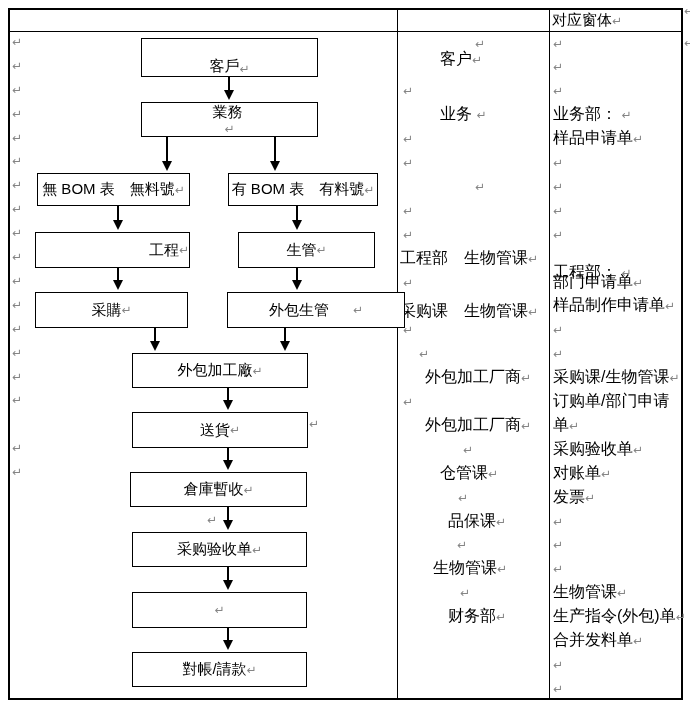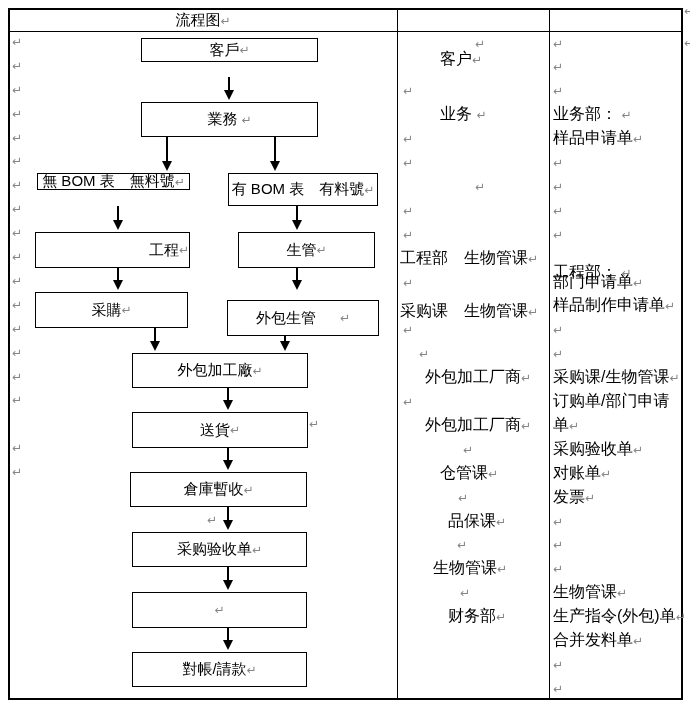--- a/index.html
+++ b/index.html
@@ -32,31 +32,31 @@
 </style>
 </head>
 <body>
 
 <div class="page">
   <div class="tframe"></div>
   <div class="vline v1"></div>
   <div class="vline v2"></div>
   <div class="hline"></div>
 
-  <div class="hcell hc1"><span>流程图</span><span class="mark">↵</span></div>
+  <div class="hcell hc3"><span>对应窗体</span><span class="mark">↵</span></div>
 
   <div id="flow-layer">
-      <div class="fbox" style="left: 141px; top: 38px; width: 177px; height: 24px;"><span>客戶</span><span class="mark">↵</span></div>
-      <div class="fbox" style="left: 141px; top: 102px; width: 177px; height: 35px;"><span>業務 </span><span class="mark">↵</span></div>
-      <div class="fbox" style="left: 37px; top: 173px; width: 153px; height: 17px;"><span>無 BOM 表　無料號</span><span class="mark">↵</span></div>
+      <div class="fbox" style="left: 141px; top: 38px; width: 177px; height: 39px; align-items: flex-end;"><span>客戶</span><span class="mark">↵</span></div>
+      <div class="fbox" style="left: 141px; top: 102px; width: 177px; height: 35px; flex-direction: column;"><span>業務 </span><span class="mark">↵</span></div>
+      <div class="fbox" style="left: 37px; top: 173px; width: 153px; height: 33px;"><span>無 BOM 表　無料號</span><span class="mark">↵</span></div>
       <div class="fbox" style="left: 228px; top: 173px; width: 150px; height: 33px;"><span>有 BOM 表　有料號</span><span class="mark">↵</span></div>
       <div class="fbox" style="left: 35px; top: 232px; width: 155px; height: 36px; justify-content: flex-end;"><span>工程</span><span class="mark">↵</span></div>
       <div class="fbox" style="left: 238px; top: 232px; width: 137px; height: 36px;"><span>生管</span><span class="mark">↵</span></div>
       <div class="fbox" style="left: 35px; top: 292px; width: 153px; height: 36px;"><span>采購</span><span class="mark">↵</span></div>
-      <div class="fbox" style="left: 227px; top: 300px; width: 152px; height: 36px; gap: 24px;"><span>外包生管</span><span class="mark">↵</span></div>
+      <div class="fbox" style="left: 227px; top: 292px; width: 178px; height: 36px; gap: 24px;"><span>外包生管</span><span class="mark">↵</span></div>
       <div class="fbox" style="left: 132px; top: 353px; width: 176px; height: 35px;"><span>外包加工廠</span><span class="mark">↵</span></div>
       <div class="fbox" style="left: 132px; top: 412px; width: 176px; height: 36px;"><span>送貨</span><span class="mark">↵</span></div>
       <div class="fbox" style="left: 130px; top: 472px; width: 177px; height: 35px;"><span>倉庫暫收</span><span class="mark">↵</span></div>
       <div class="fbox" style="left: 132px; top: 532px; width: 175px; height: 35px;"><span>采购验收单</span><span class="mark">↵</span></div>
       <div class="fbox" style="left: 132px; top: 592px; width: 175px; height: 36px; font-size: 14px;"><span class="mark">↵</span></div>
       <div class="fbox" style="left: 132px; top: 652px; width: 175px; height: 35px;"><span>對帳/請款</span><span class="mark">↵</span></div>
       <div class="aline" style="left: 228px; top: 77px; height: 14px;"></div>
       <div class="ahead" style="left: 224px; top: 90px;"></div>
       <div class="aline" style="left: 166px; top: 137px; height: 25px;"></div>
       <div class="ahead" style="left: 162px; top: 161px;"></div>

